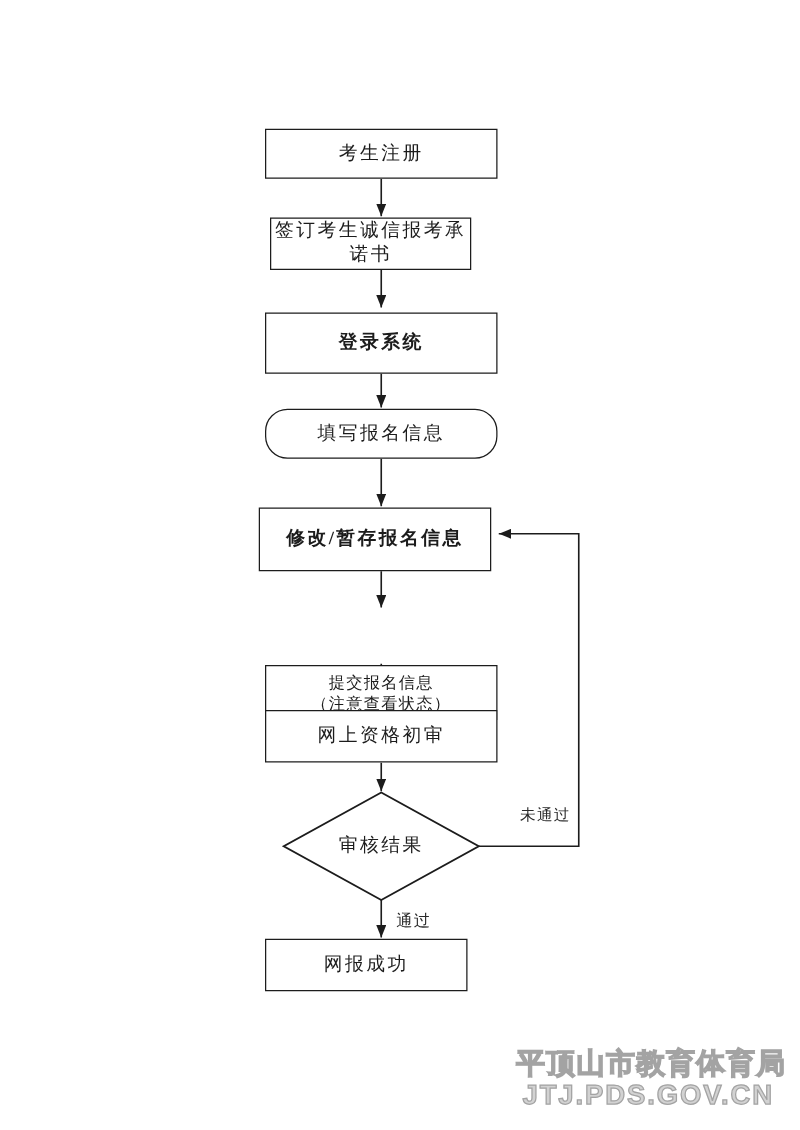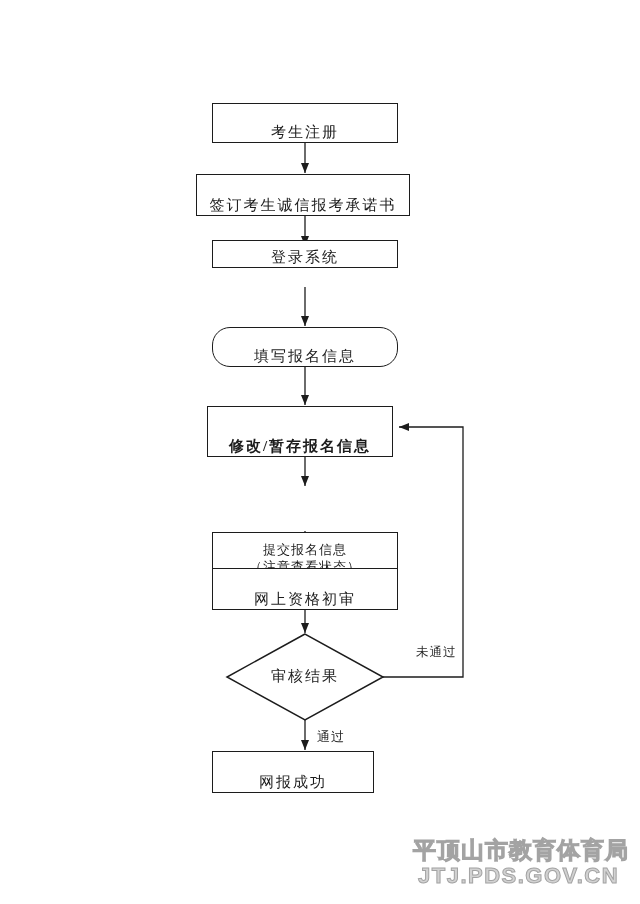--- a/index.html
+++ b/index.html
@@ -24,21 +24,21 @@
     pointer-events: none;
   }
   .node {
     position: absolute;
     box-sizing: border-box;
     border: 1.5px solid #1c1c1c;
     background: #ffffff;
     display: flex;
     flex-direction: column;
     align-items: center;
-    justify-content: flex-end;
+    justify-content: center;
     text-align: center;
     color: #1c1c1c;
     font-size: 15px;
     letter-spacing: 2px;
     line-height: 1.25;
   }
   .node .sub, .node.small-text {
     font-size: 13px;
     letter-spacing: 1px;
     line-height: 17px;
@@ -107,25 +107,25 @@
 
     <polyline points="383,677 463,677 463,427 399,427" fill="none" stroke="#1c1c1c" stroke-width="1.3" marker-end="url(#arrowhead)"></polyline>
 
     <polygon points="305,634 227,677 305,720 383,677" fill="#ffffff" stroke="#1c1c1c" stroke-width="1.5"></polygon>
   </svg>
 
   <div class="node" style="left:212px; top:103px; width:186px; height:40px;">
     <span>考生注册</span>
   </div>
 
-  <div class="node" style="left:196px; top:174px; width:214px; height:42px;">
+  <div class="node" style="left:216px; top:174px; width:161px; height:42px;">
     <span>签订考生诚信报考承诺书</span>
   </div>
 
-  <div class="node" style="left:212px; top:240px; width:186px; height:28px;">
+  <div class="node" style="left:212px; top:250px; width:186px; height:49px;font-weight:bold;">
     <span>登录系统</span>
   </div>
 
   <div class="node" style="left:212px; top:327px; width:186px; height:40px;border-radius:18px;">
     <span>填写报名信息</span>
   </div>
 
   <div class="node" style="left:207px; top:406px; width:186px; height:51px;font-weight:bold;">
     <span>修改/暂存报名信息</span>
   </div>

